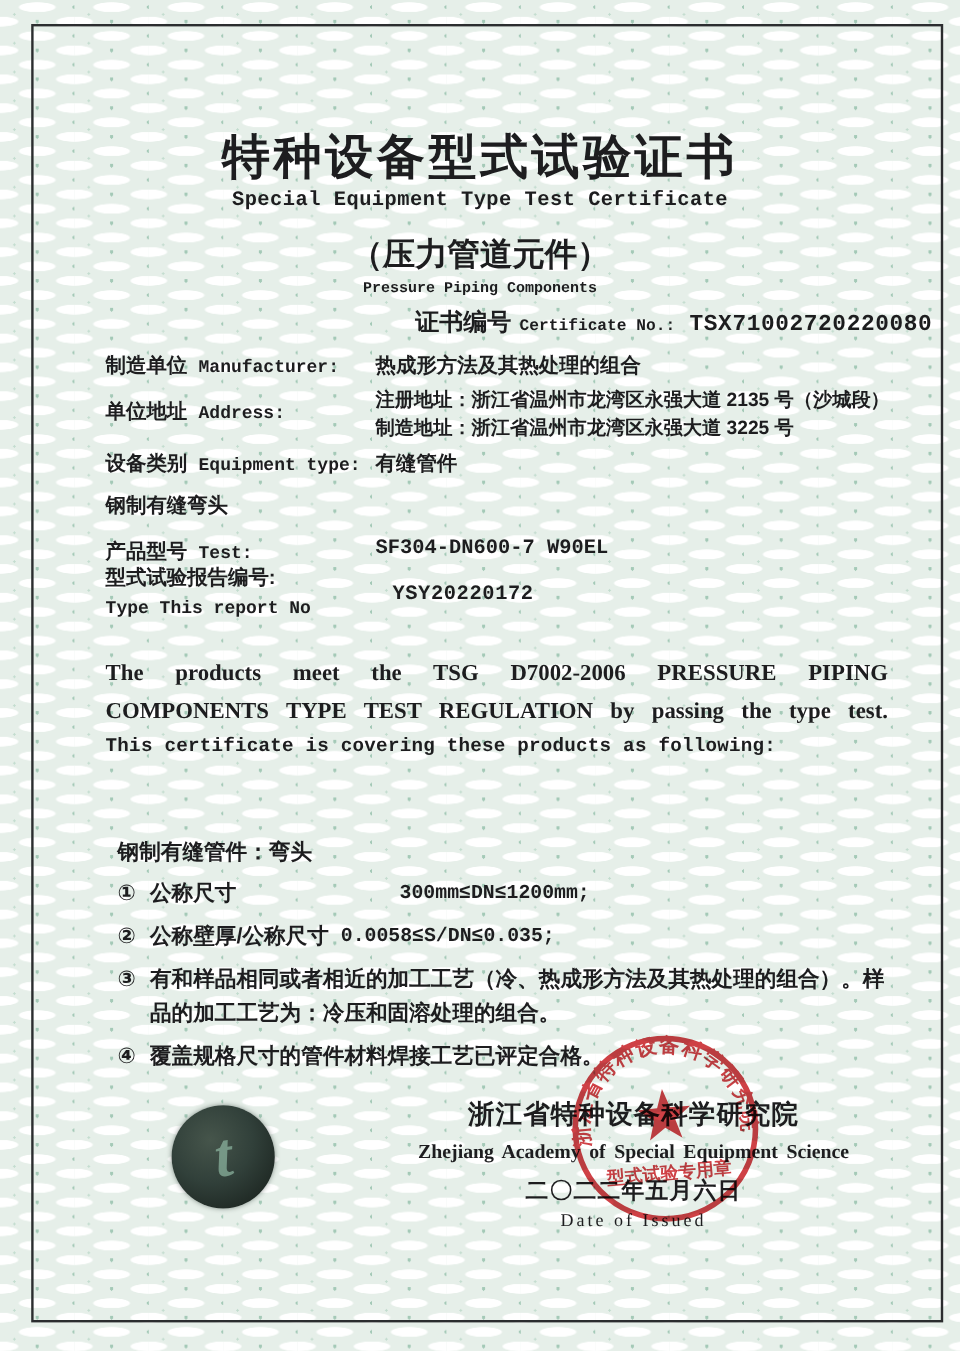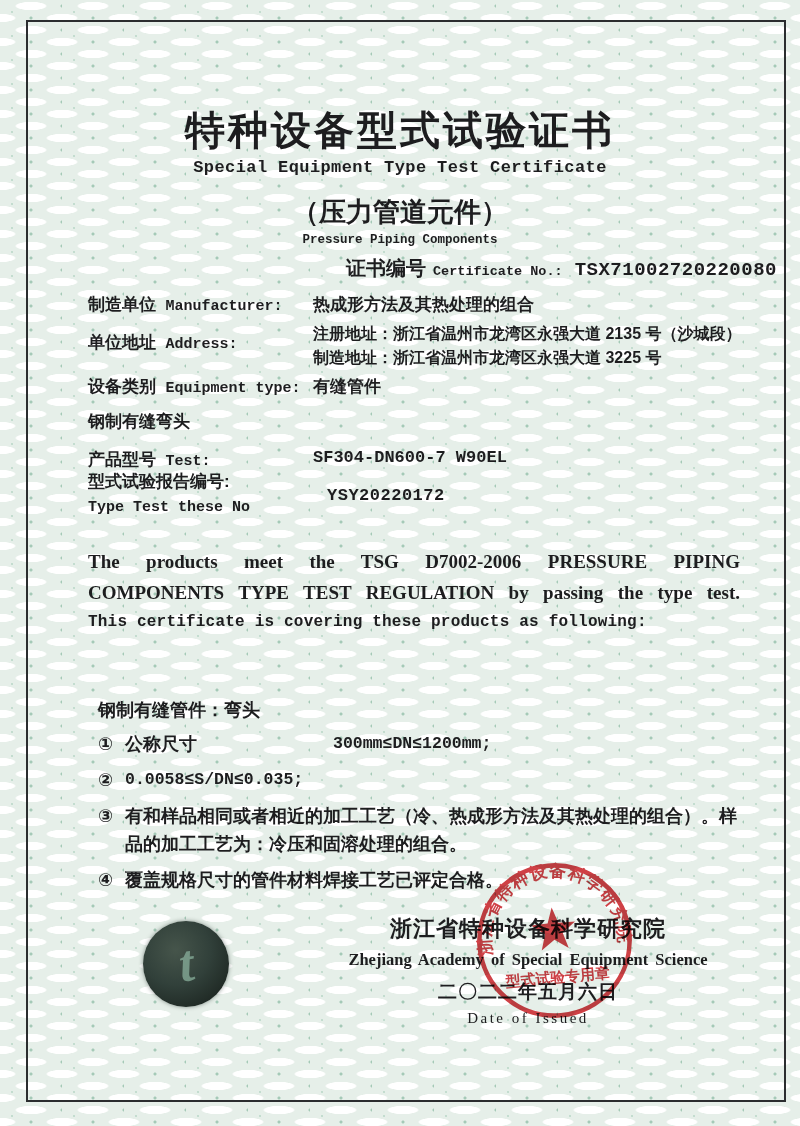--- a/index.html
+++ b/index.html
@@ -147,21 +147,21 @@
       <div class="f-label">
         <span class="lcn">产品型号</span>
         <span class="len mono">Test:</span>
       </div>
       <div class="f-value mono">SF304-DN600-7 W90EL</div>
     </div>
 
     <div class="field-row row-6">
       <div class="f-label">
         <div class="lcn">型式试验报告编号:</div>
-        <div class="l2 mono">Type Test these No</div>
+        <div class="l2 mono">Type This report No</div>
       </div>
       <div class="f-value mono">YSY20220172</div>
     </div>
   </div>
 
   <div class="abs statement">
     <div class="st-en-bold">
       <span class="jline">The products meet the TSG D7002-2006 PRESSURE PIPING</span>
       <span class="jline">COMPONENTS TYPE TEST REGULATION by passing the type test.</span>
     </div>
@@ -172,20 +172,21 @@
     <div class="p-head">钢制有缝管件：弯头</div>
 
     <div class="p-item">
       <span class="p-num">①</span>
       <span class="p-lbl1">公称尺寸</span>
       <span class="p-val">300mm≤DN≤1200mm;</span>
     </div>
 
     <div class="p-item">
       <span class="p-num">②</span>
+      <span class="p-lbl2">公称壁厚/公称尺寸</span>
       <span class="p-val">0.0058≤S/DN≤0.035;</span>
     </div>
 
     <div class="p-item">
       <span class="p-num">③</span>
       <span class="p-text">有和样品相同或者相近的加工工艺（冷、热成形方法及其热处理的组合）。样品的加工工艺为：冷压和固溶处理的组合。</span>
     </div>
 
     <div class="p-item">
       <span class="p-num">④</span>

